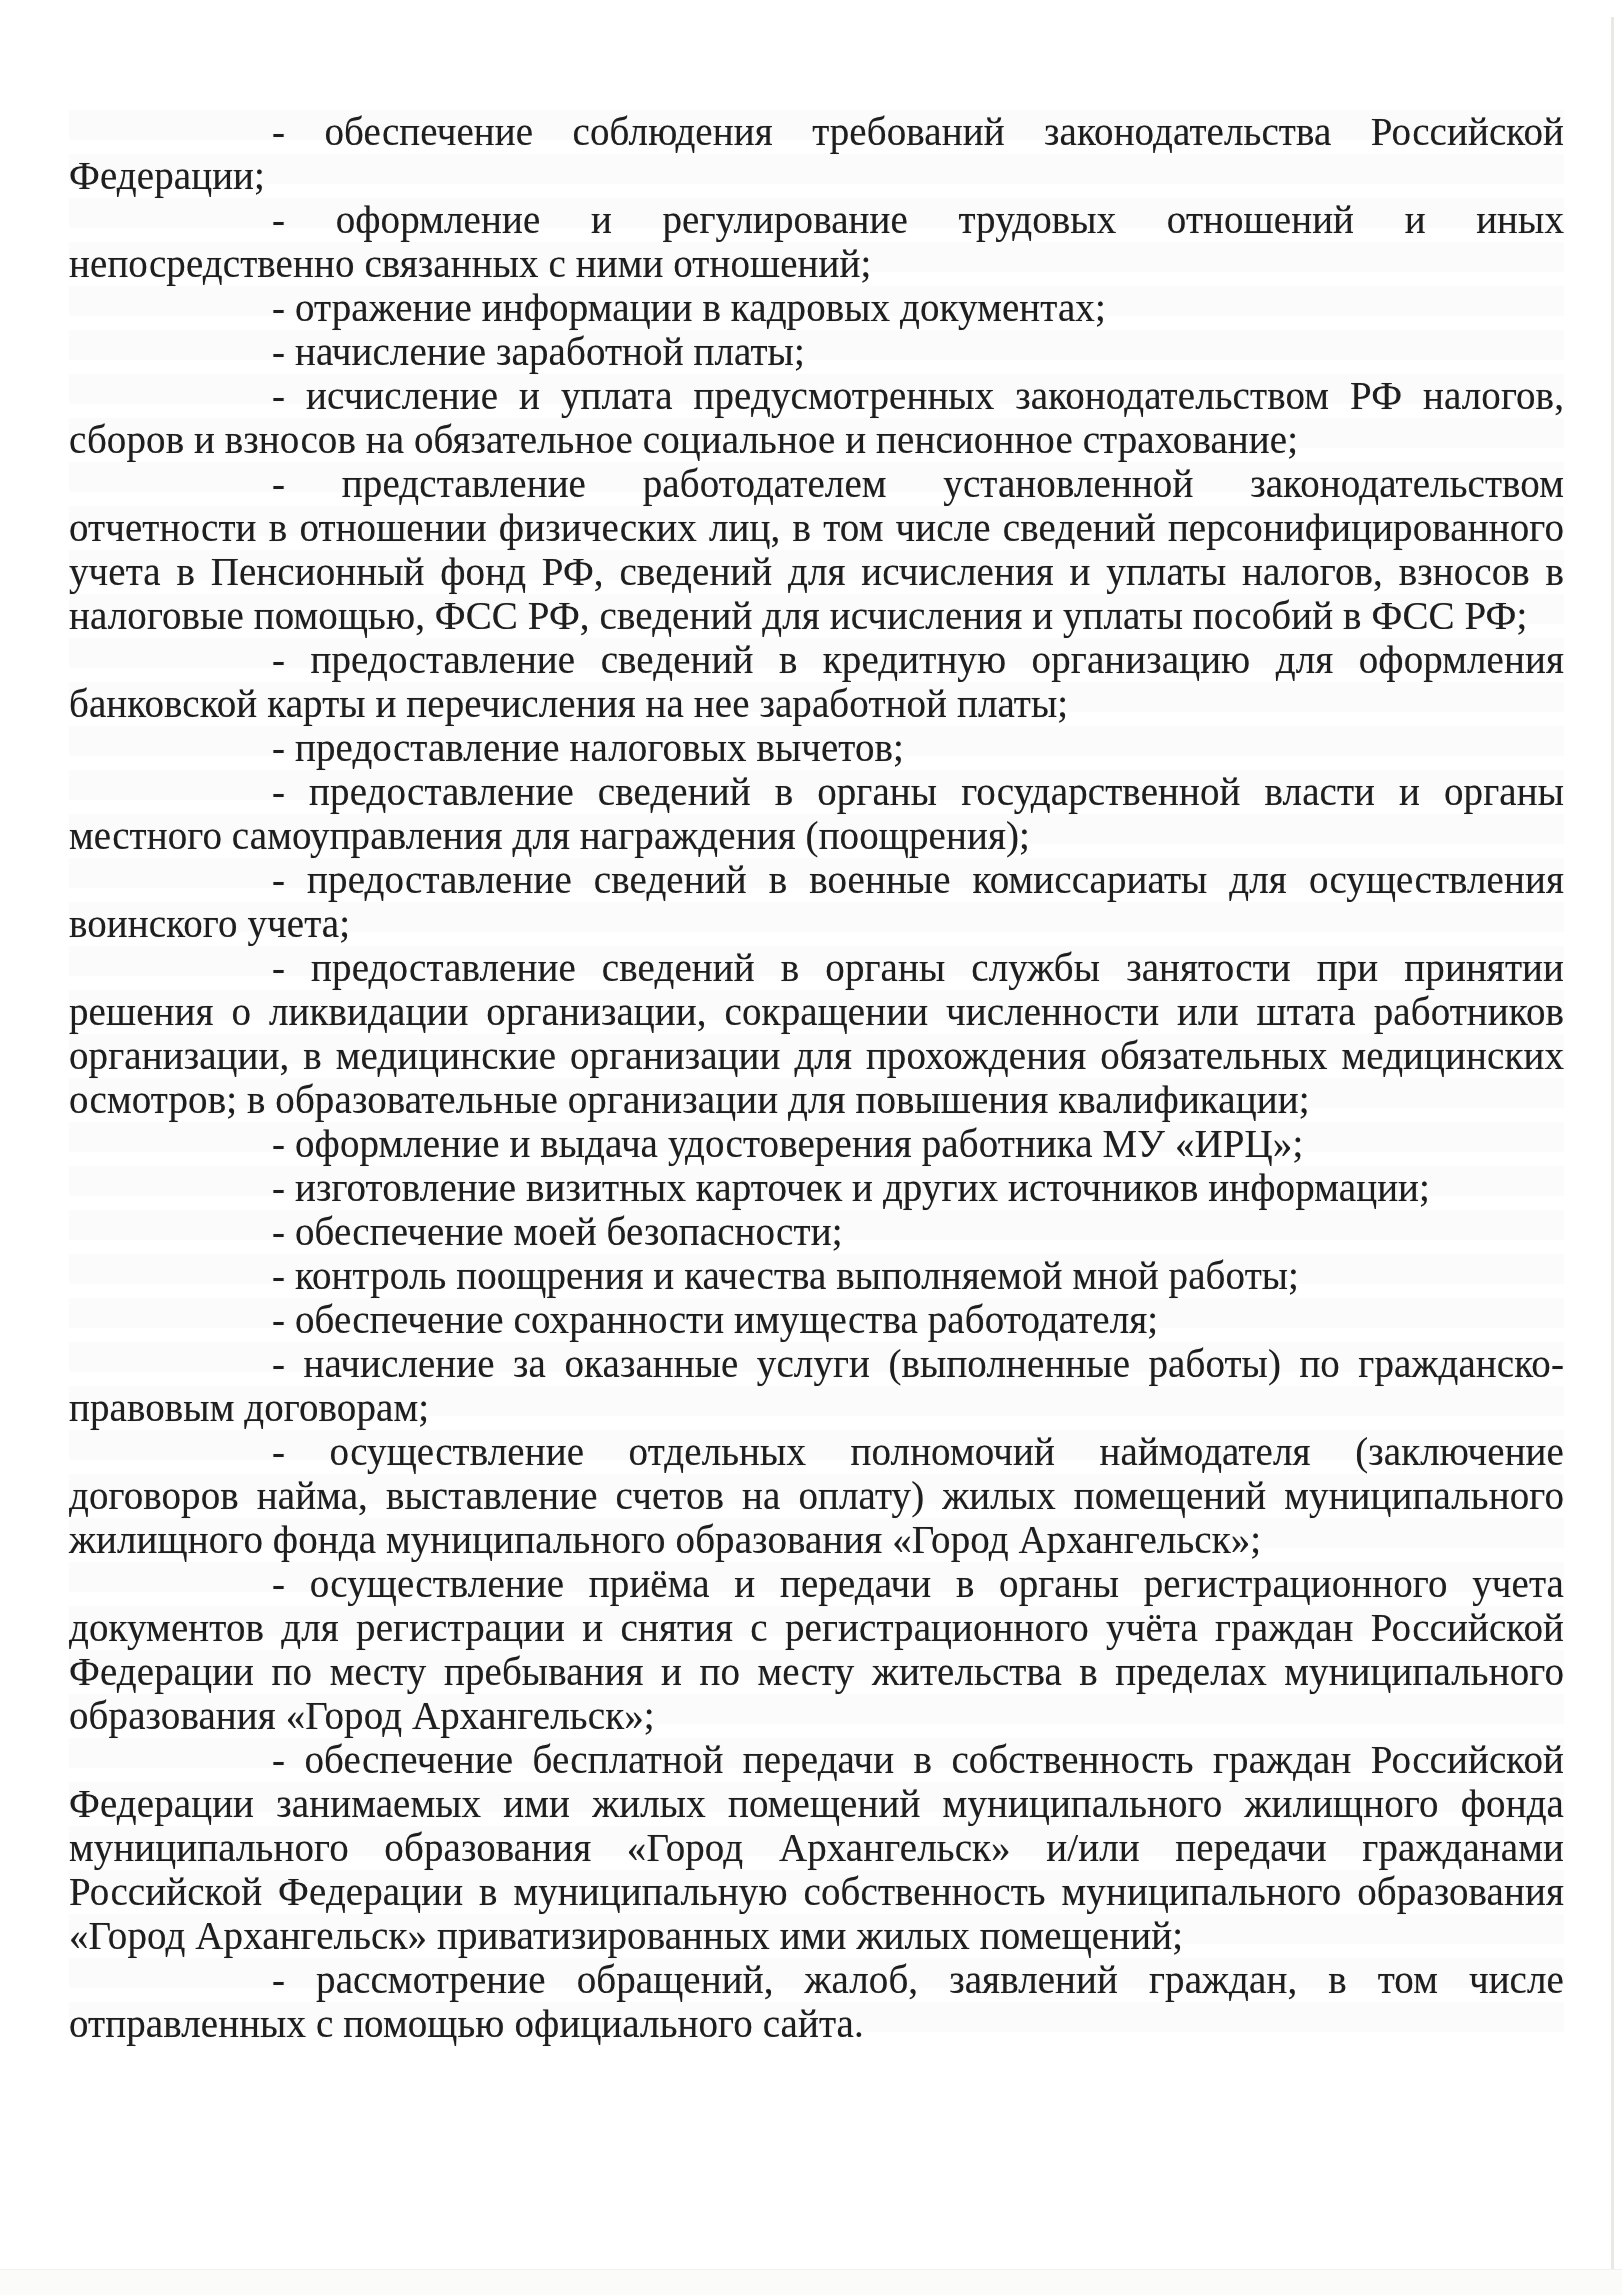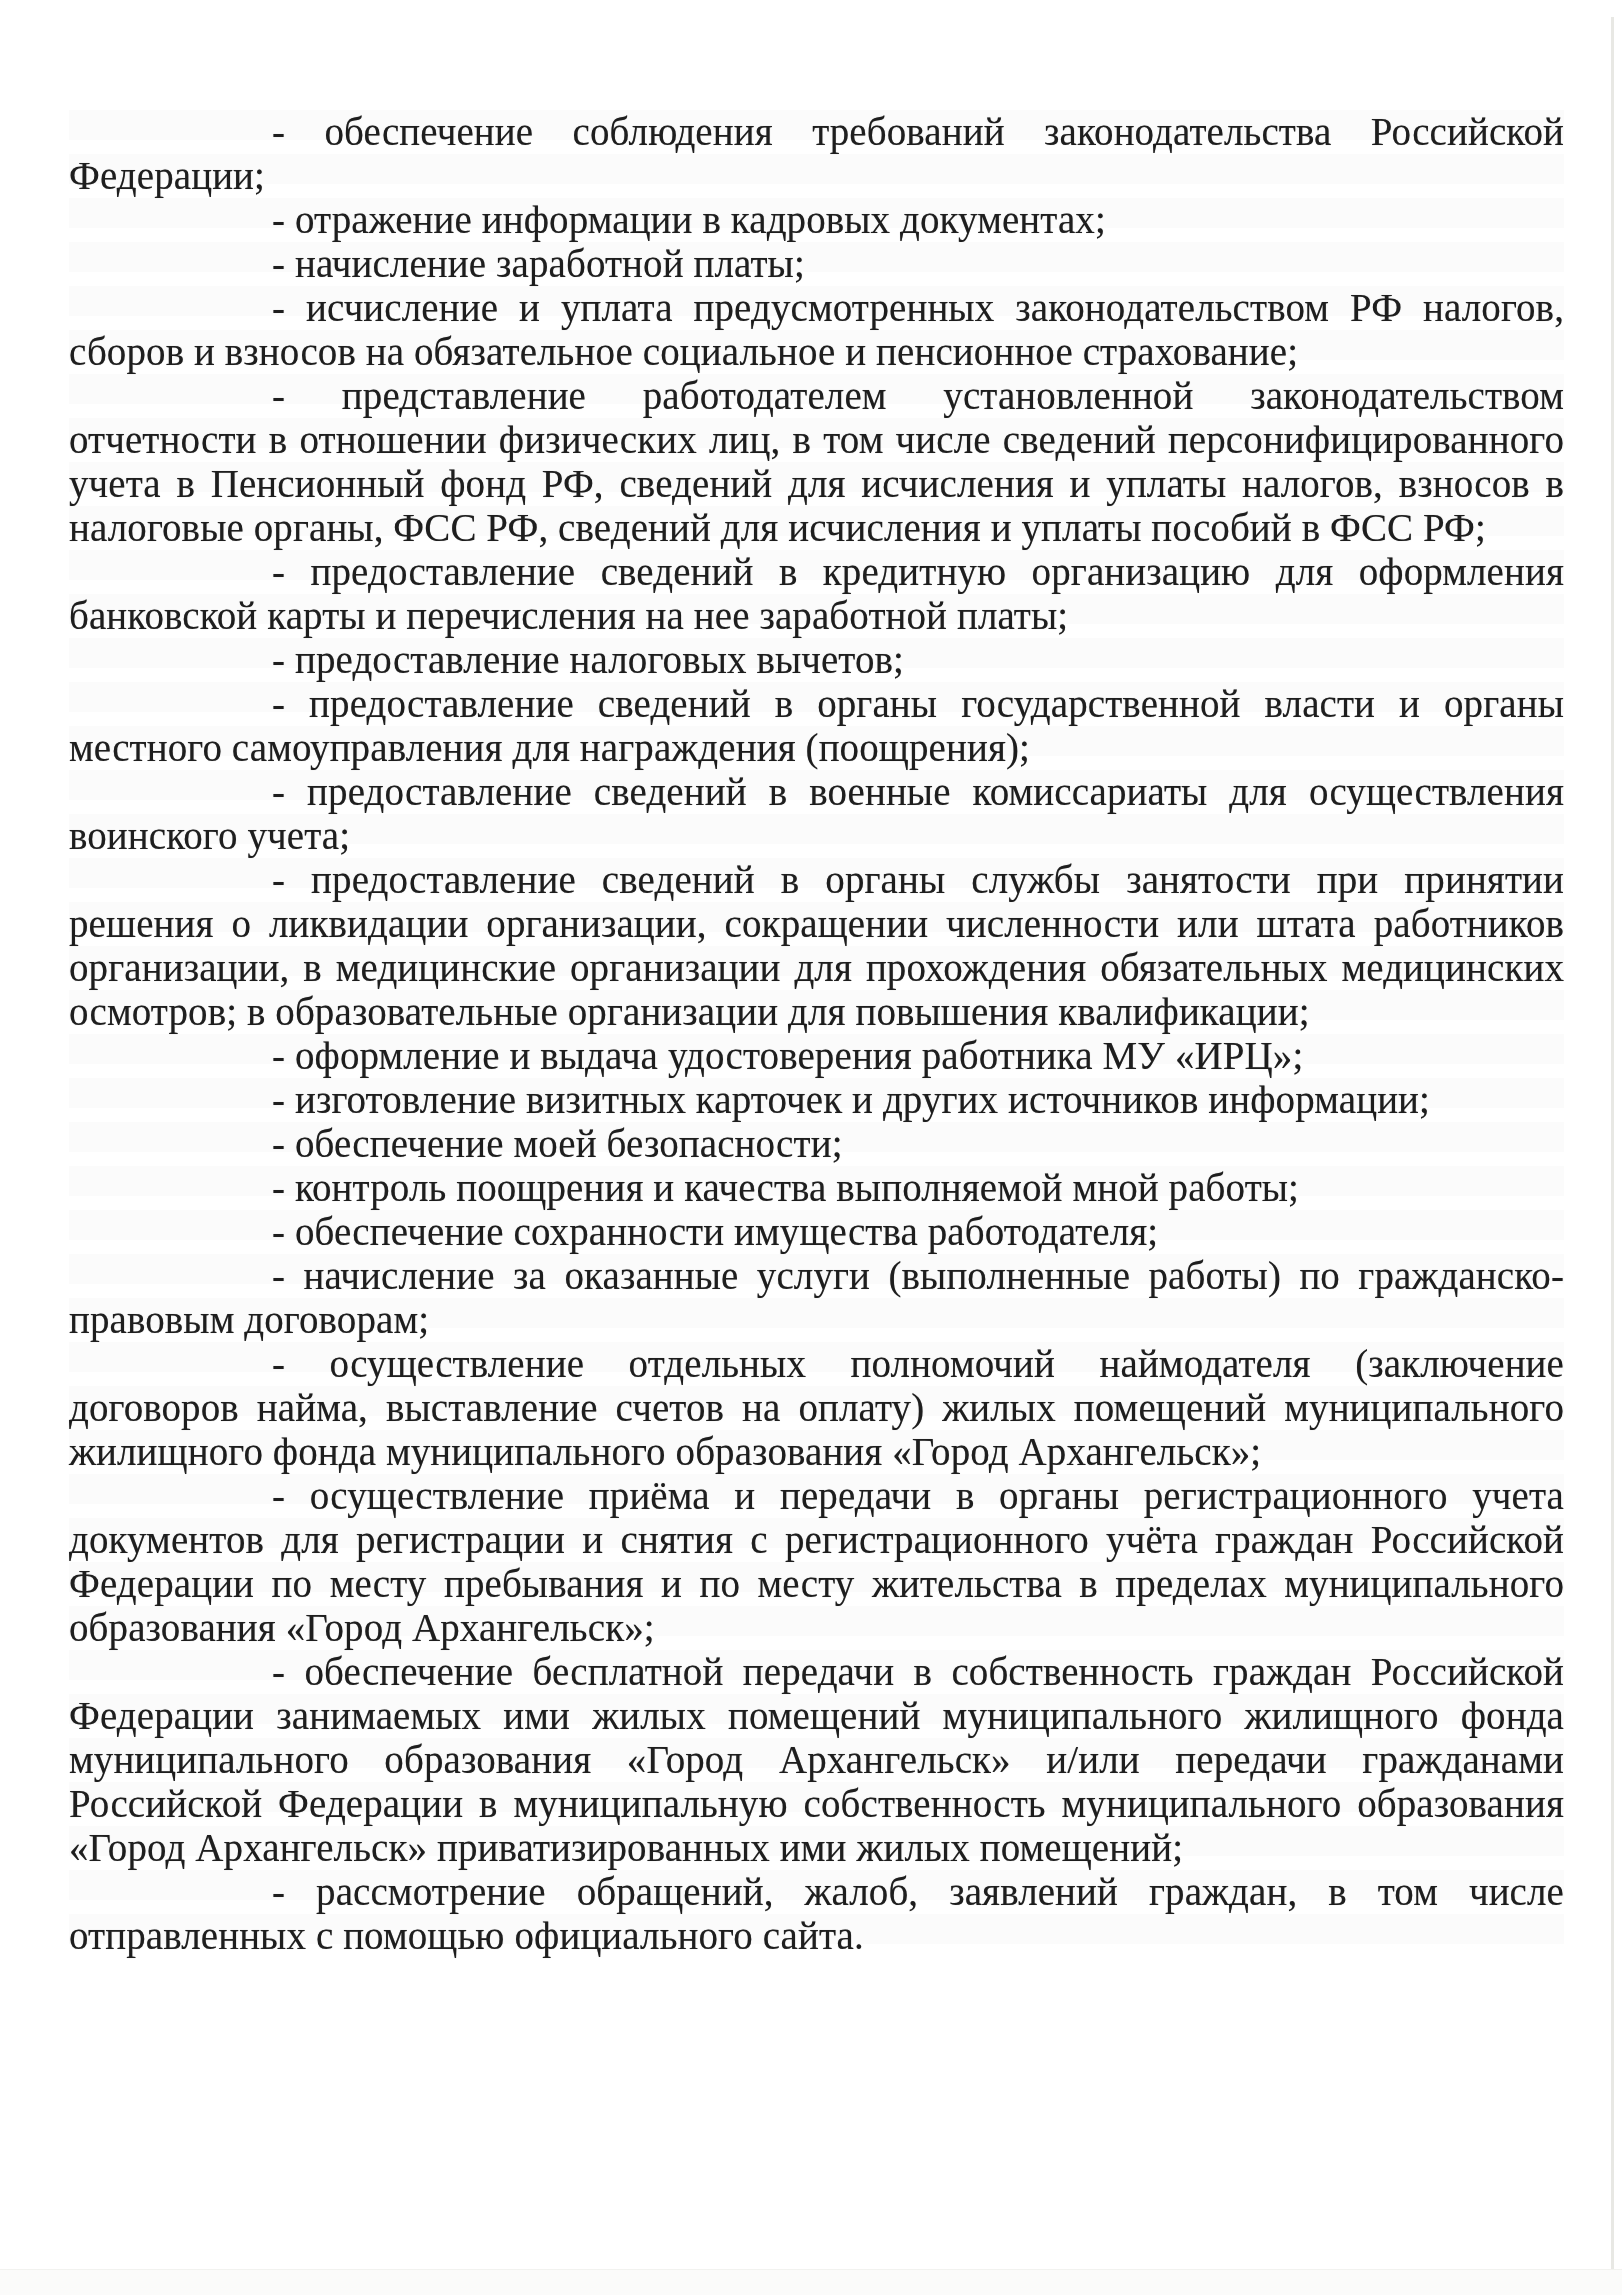--- a/index.html
+++ b/index.html
@@ -61,24 +61,25 @@
     background: #fbfbfa;
     border-top: 0.7px solid #f2f2ef;
   }
 </style>
 </head>
 <body>
 
 <div class="page">
   <div class="doc-text">
       <p class="para">- обеспечение соблюдения требований законодательства Российской Федерации;</p>
+      <p class="para">- оформление и регулирование трудовых отношений и иных непосредственно связанных с ними отношений;</p>
       <p class="para">- отражение информации в кадровых документах;</p>
       <p class="para">- начисление заработной платы;</p>
       <p class="para">- исчисление и уплата предусмотренных законодательством РФ налогов, сборов и взносов на обязательное социальное и пенсионное страхование;</p>
-      <p class="para">- представление работодателем установленной законодательством отчетности в отношении физических лиц, в том числе сведений персонифицированного учета в Пенсионный фонд РФ, сведений для исчисления и уплаты налогов, взносов в налоговые органы, ФСС РФ, сведений для исчисления и уплаты пособий в ФСС РФ;</p>
+      <p class="para">- представление работодателем установленной законодательством отчетности в отношении физических лиц, в том числе сведений персонифицированного учета в Пенсионный фонд РФ, сведений для исчисления и уплаты налогов, взносов в налоговые помощью, ФСС РФ, сведений для исчисления и уплаты пособий в ФСС РФ;</p>
       <p class="para">- предоставление сведений в кредитную организацию для оформления банковской карты и перечисления на нее заработной платы;</p>
       <p class="para">- предоставление налоговых вычетов;</p>
       <p class="para">- предоставление сведений в органы государственной власти и органы местного самоуправления для награждения (поощрения);</p>
       <p class="para">- предоставление сведений в военные комиссариаты для осуществления воинского учета;</p>
       <p class="para">- предоставление сведений в органы службы занятости при принятии решения о ликвидации организации, сокращении численности или штата работников организации, в медицинские организации для прохождения обязательных медицинских осмотров; в образовательные организации для повышения квалификации;</p>
       <p class="para">- оформление и выдача удостоверения работника МУ «ИРЦ»;</p>
       <p class="para">- изготовление визитных карточек и других источников информации;</p>
       <p class="para">- обеспечение моей безопасности;</p>
       <p class="para">- контроль поощрения и качества выполняемой мной работы;</p>
       <p class="para">- обеспечение сохранности имущества работодателя;</p>

